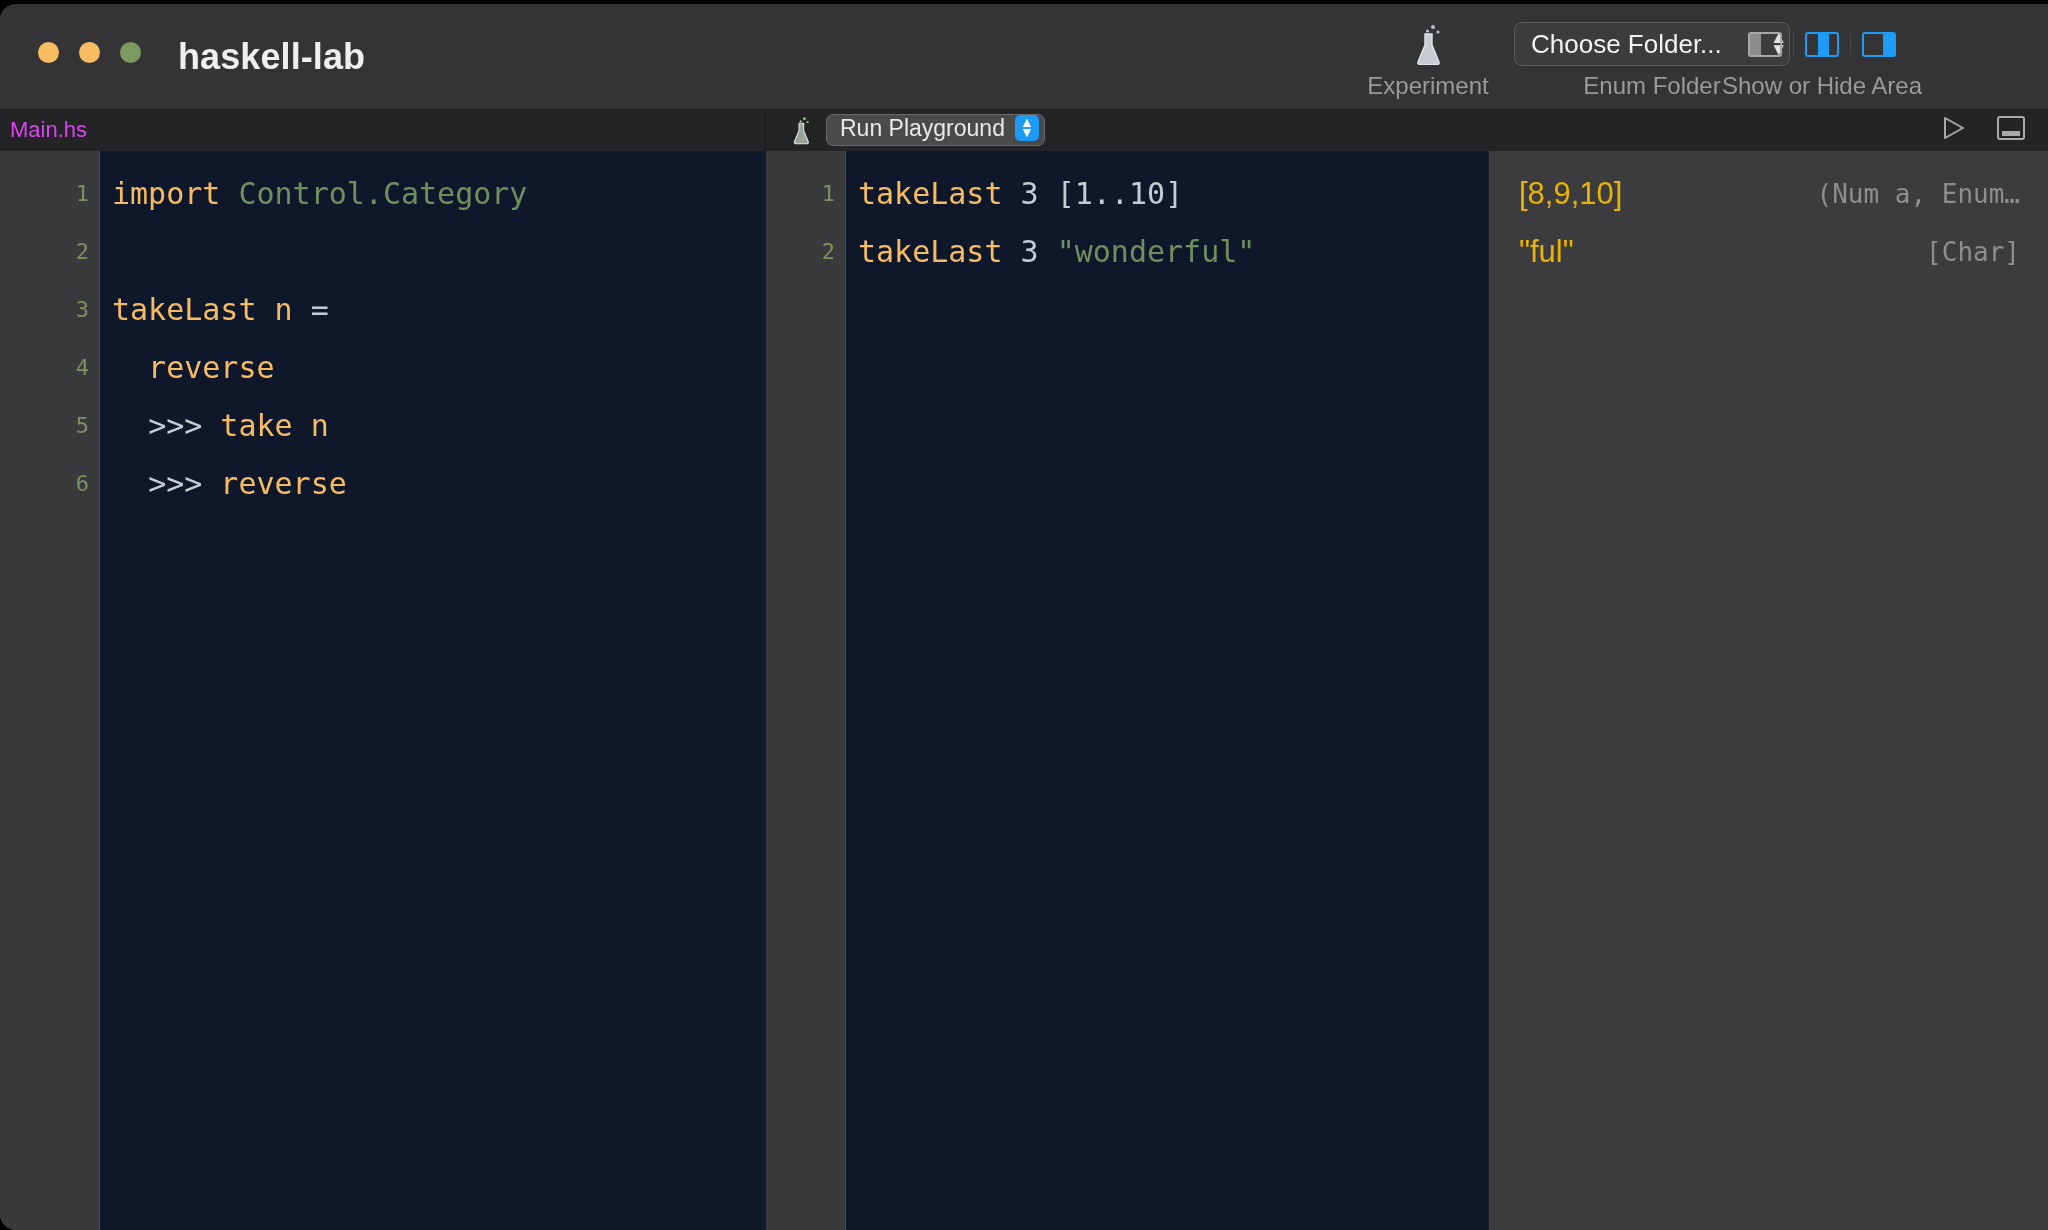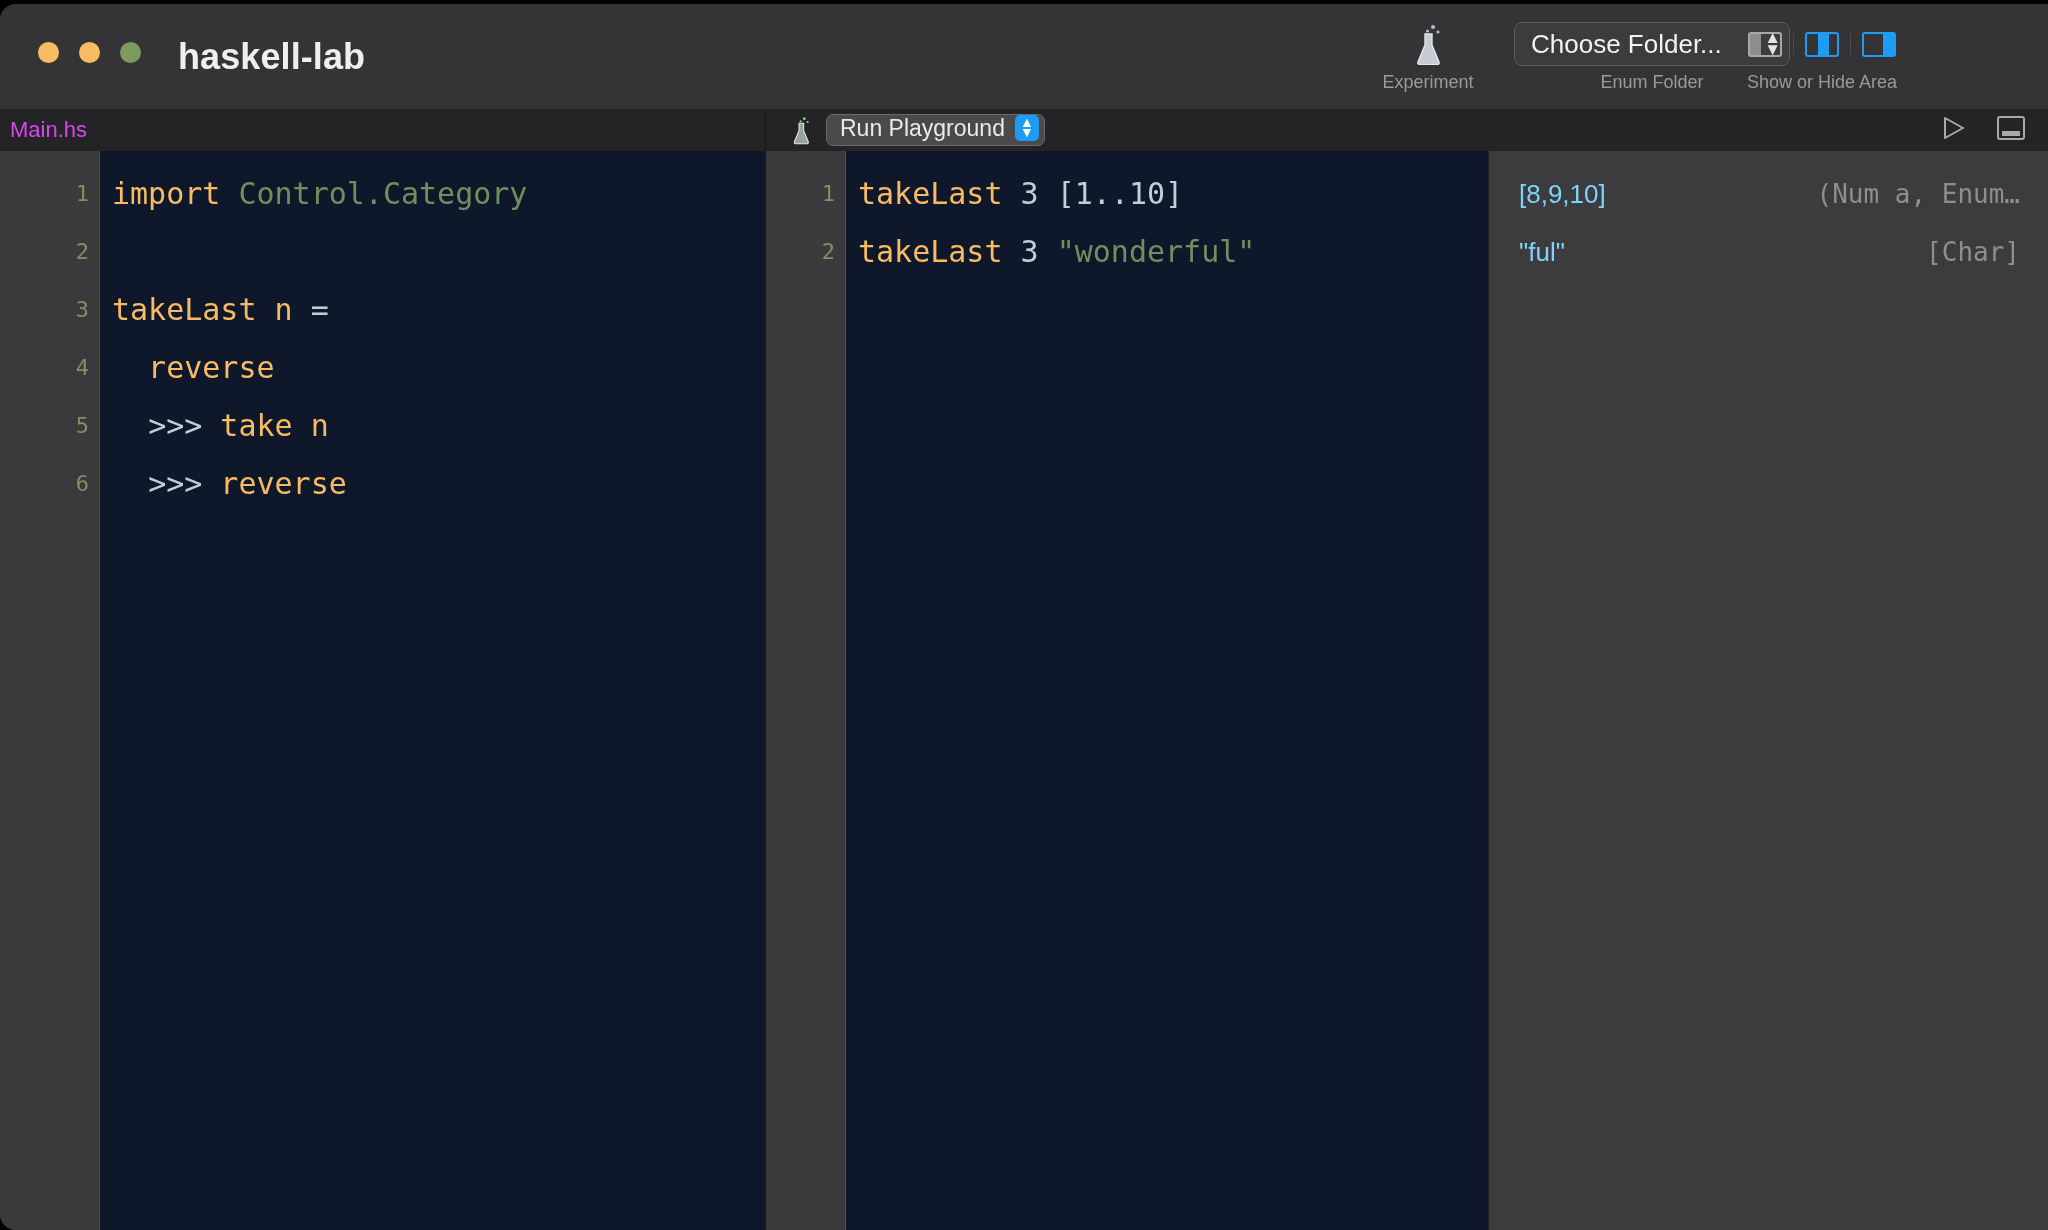--- a/index.html
+++ b/index.html
@@ -56,39 +56,39 @@
 
   
   .tb-group {
     position: absolute;
     top: 18px;
     display: flex;
     flex-direction: column;
     align-items: center;
   }
   .tb-label {
-    font-size: 18px;
+    font-size: 24px;
     color: #9a9a9c;
     margin-top: 6px;
     white-space: nowrap;
   }
 
   .grp-experiment { left: 1368px; width: 120px; }
   .flask-icon { height: 44px; display: flex; align-items: center; justify-content: center; }
 
   .grp-folder { left: 1512px; width: 280px; }
   .folder-select {
     width: 276px;
     height: 44px;
     border: 1px solid #5d5d5f;
     border-radius: 8px;
     background: #3c3c3e;
     display: flex;
     align-items: center;
-    padding: 0 8px 0 16px;
+    padding: 0 2px 0 16px;
     position: relative;
   }
   .folder-select-label {
     font-size: 26px;
     color: #f2f2f2;
     white-space: nowrap;
     flex: 1;
   }
   .stepper-glyph {
     display: flex; flex-direction: column;
@@ -218,22 +218,22 @@
   
   .results-inner { padding: 14px 0 0 0; }
   .result-row {
     height: 58px;
     display: flex;
     align-items: center;
     padding: 0 28px 0 30px;
   }
   .result-value {
     font-family: "Liberation Sans", sans-serif;
-    font-size: 26px;
-    color: #7dd3fc;
+    font-size: 31px;
+    color: #eab308;
     white-space: nowrap;
   }
   .result-type {
     margin-left: auto;
     font-family: "DejaVu Sans Mono", monospace;
     font-size: 26px;
     color: #8d8f8c;
     white-space: nowrap;
   }
 </style>

